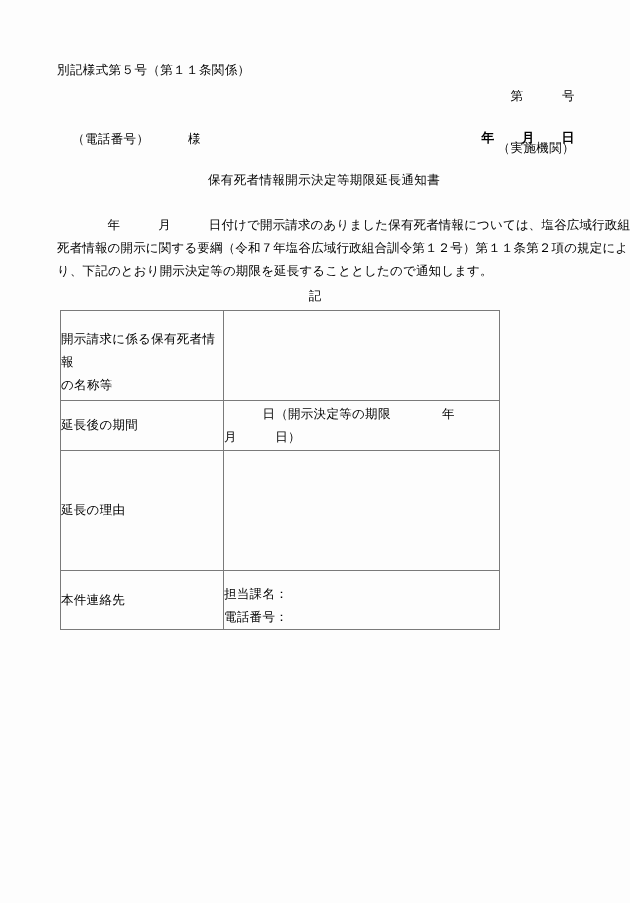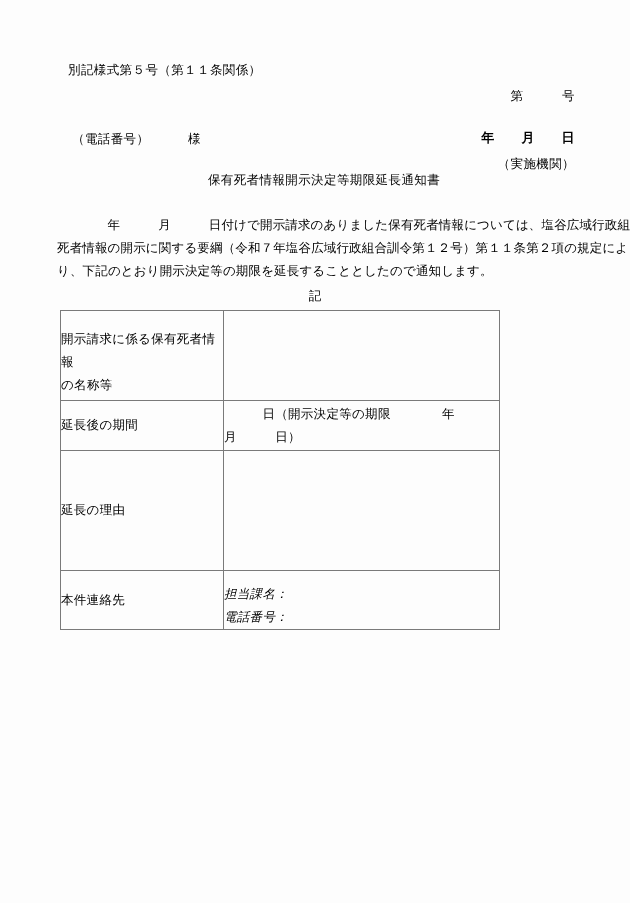--- a/index.html
+++ b/index.html
@@ -15,21 +15,21 @@
     position: relative;
     width: 630px;
     height: 903px;
     background: #fdfdfd;
     overflow: hidden;
   }
 
   
   .form-code {
     position: absolute;
-    left: 68px;
+    left: 57px;
     top: 62px;
     font-size: 12.5px;
     letter-spacing: 0.4px;
     white-space: pre;
   }
   .doc-number {
     position: absolute;
     right: 55px;
     top: 88px;
     font-size: 12.5px;
@@ -49,21 +49,21 @@
     position: absolute;
     left: 72px;
     top: 131px;
     font-size: 12.5px;
     letter-spacing: 0.4px;
     white-space: pre;
   }
   .issuer {
     position: absolute;
     right: 55px;
-    top: 156px;
+    top: 140px;
     font-size: 12.5px;
     letter-spacing: 0.4px;
     white-space: pre;
   }
   .doc-title {
     position: absolute;
     left: 18px;
     right: 0;
     top: 172px;
     text-align: center;
@@ -124,21 +124,21 @@
   .label-inner { white-space: pre-line; }
   .value-inner { white-space: pre-line; }
 
   .row-name   { height: 90px; }
   .row-period { height: 50px; }
   .row-reason { height: 120px; }
   .row-contact{ height: 57px; }
 
   .row-name .cell-label { vertical-align: top; padding-top: 17px; }
   .row-reason .cell-label { vertical-align: middle; margin-top: 12px; }
-  .row-contact .cell-value { vertical-align: middle; padding-top: 12px; font-style: italic; }
+  .row-contact .cell-value { vertical-align: middle; padding-top: 12px; }
 </style>
 </head>
 <body>
 
 <div class="page">
 
   <div class="form-code">別記様式第５号（第１１条関係）</div>
 
   <div class="doc-number">第　　　号</div>
 

